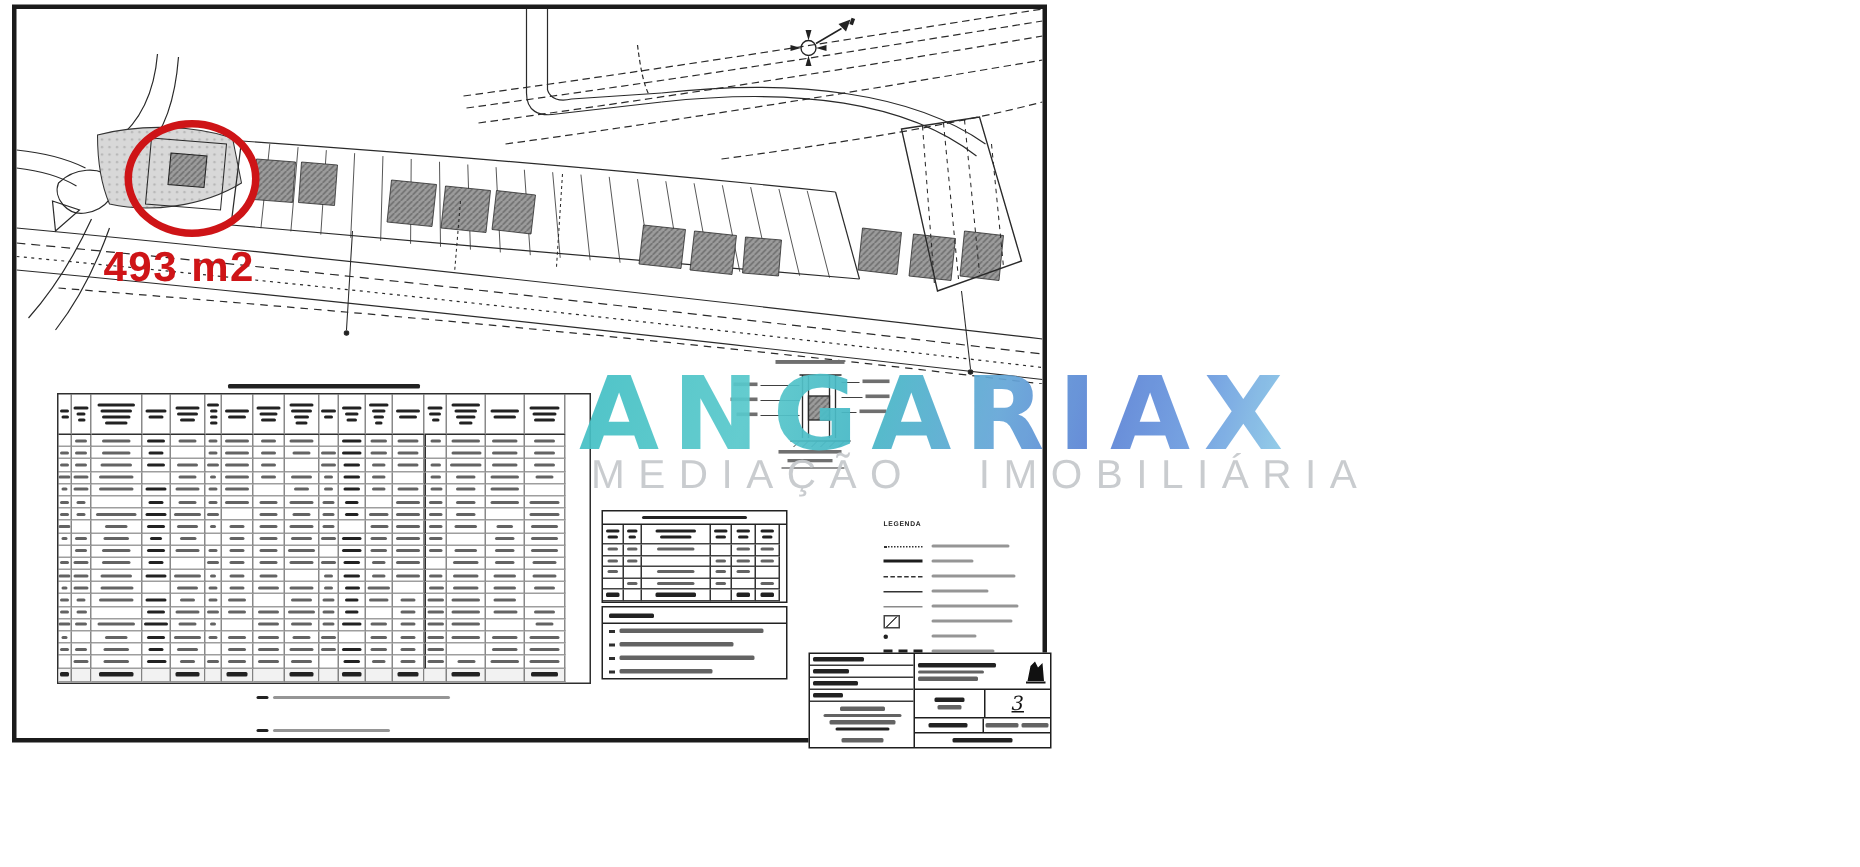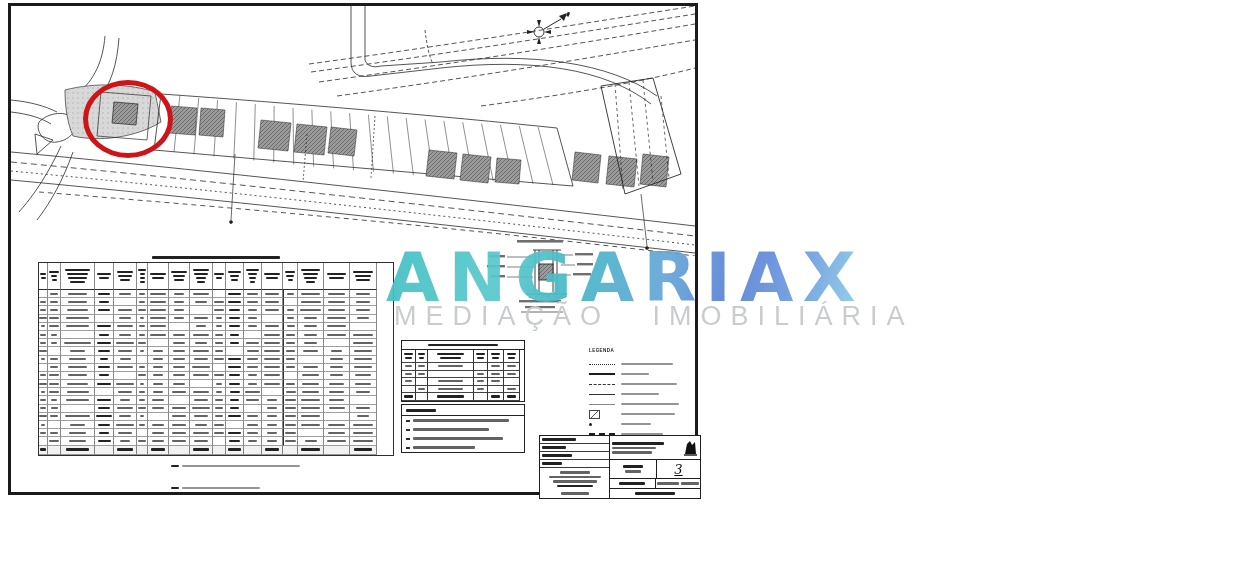--- a/index.html
+++ b/index.html
@@ -1572,20 +1572,21 @@
               <span class="sm" style="width:18px;margin-left:2px;"></span>
             </div>
         </div>
         <div class="tb-rt-strip">
             <span class="sm dk" style="width:40px;"></span>
           </div>
       </div>
     </div>
 
     <div class="hl-ellipse"></div>
+    <div class="area-label">493 m2</div>
   </div>
 
   <div class="watermark">
     <div class="wm-brand">ANGARIAX</div>
     <div class="wm-tagline">MEDIAÇÃO IMOBILIÁRIA</div>
   </div>
 
 </div>
 
 </body></html>

